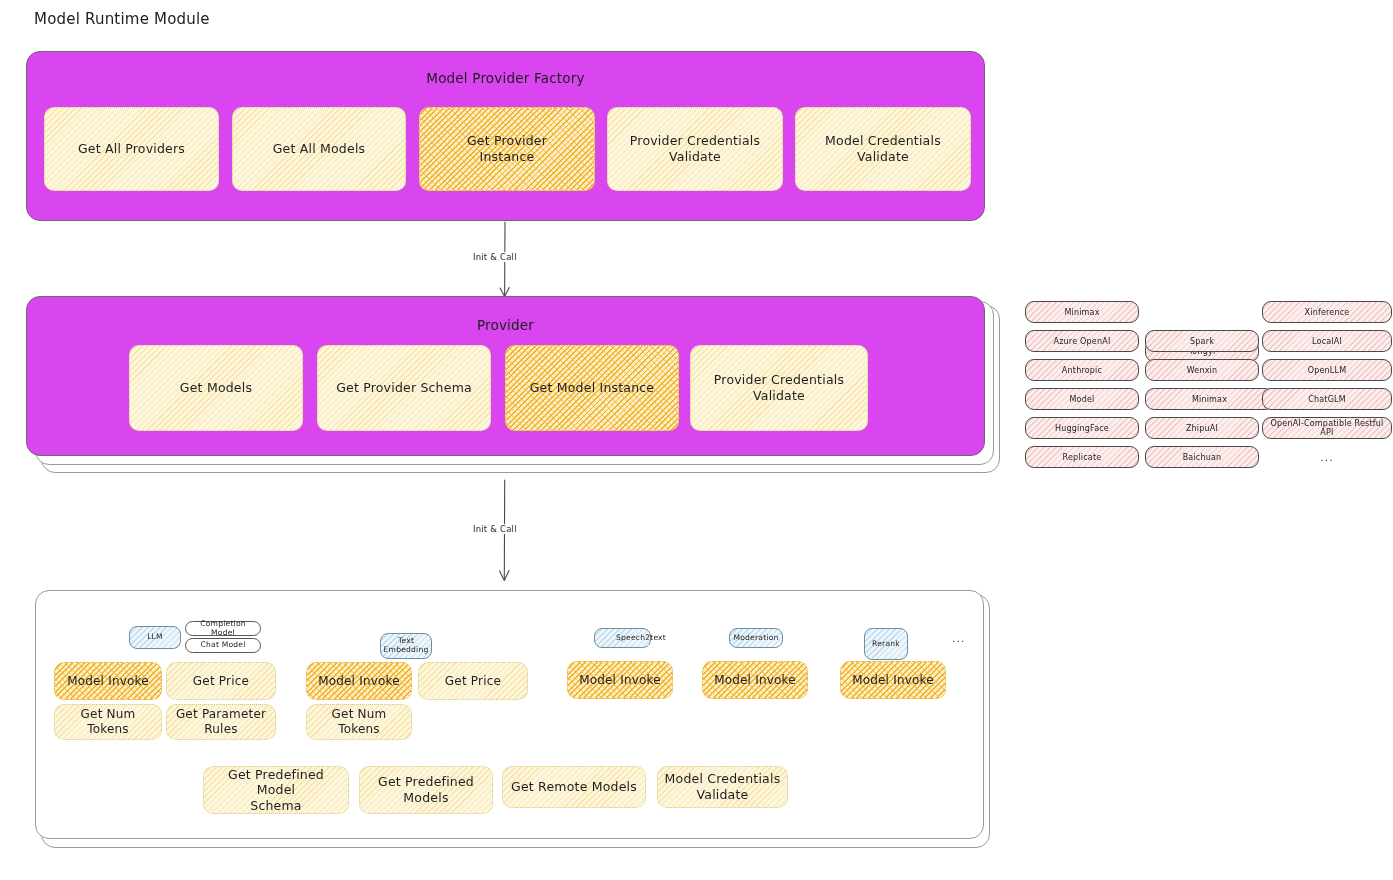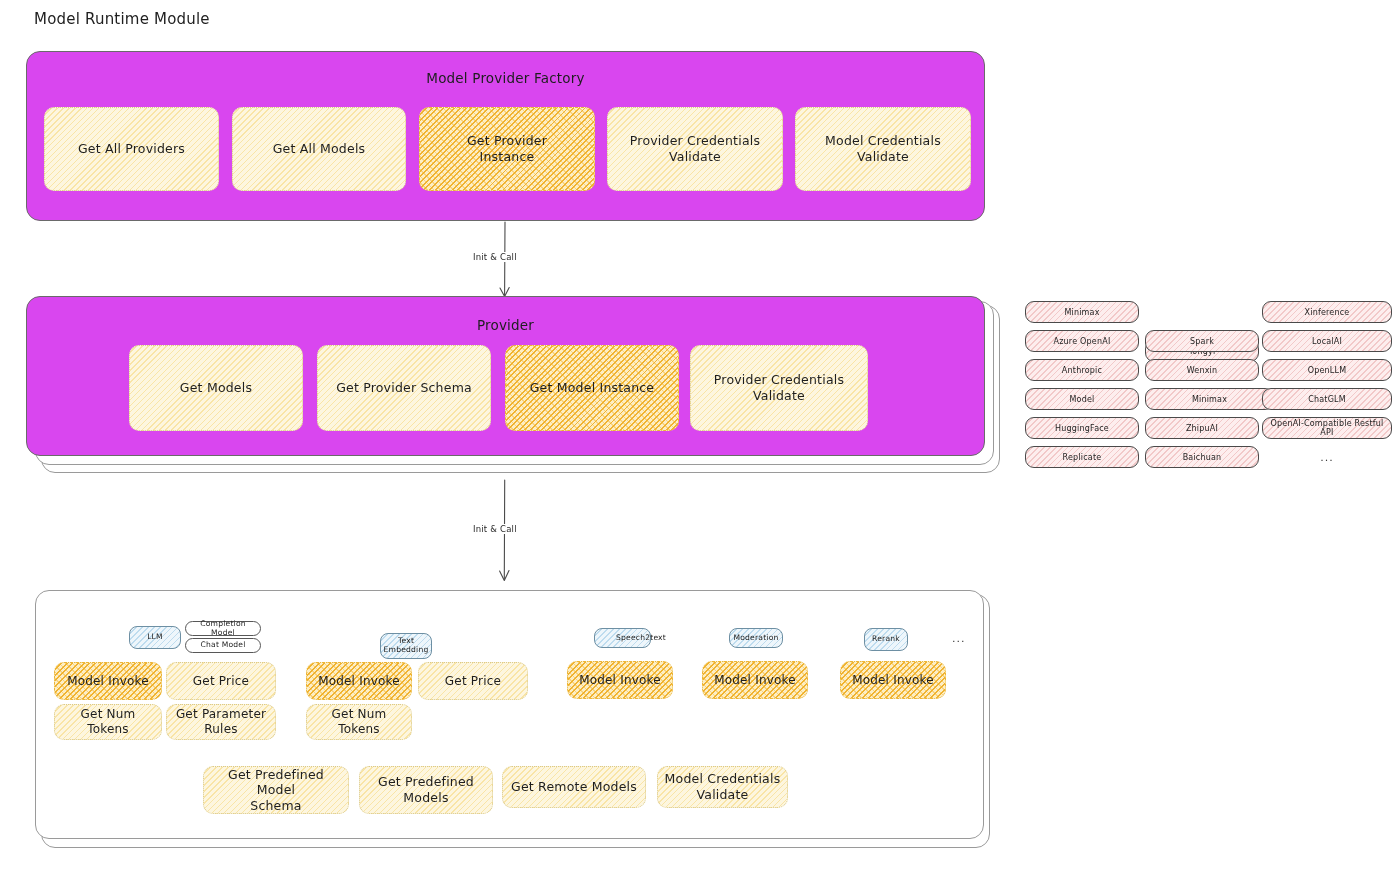--- a/index.html
+++ b/index.html
@@ -217,21 +217,21 @@
       <div class="chip sketch small" style="left:54px;top:704px;width:108px;height:36px;">Get Num Tokens</div>
       <div class="chip sketch small" style="left:166px;top:704px;width:110px;height:36px;">Get Parameter<br>Rules</div>
       <div class="badge sketch blue" style="left:380px;top:625px;width:52px;height:26px;margin-top:8px;">Text<br>Embedding</div>
       <div class="chip sketch small hl" style="left:306px;top:662px;width:106px;height:38px;">Model Invoke</div>
       <div class="chip sketch small" style="left:418px;top:662px;width:110px;height:38px;">Get Price</div>
       <div class="chip sketch small" style="left:306px;top:704px;width:106px;height:36px;">Get Num Tokens</div>
       <div class="badge sketch blue" style="left:594px;top:628px;width:57px;height:20px;padding-left:40px;">Speech2text</div>
       <div class="chip sketch small hl" style="left:567px;top:661px;width:106px;height:38px;">Model Invoke</div>
       <div class="badge sketch blue" style="left:729px;top:628px;width:54px;height:20px;">Moderation</div>
       <div class="chip sketch small hl" style="left:702px;top:661px;width:106px;height:38px;">Model Invoke</div>
-      <div class="badge sketch blue" style="left:864px;top:628px;width:44px;height:23px;">Rerank</div>
+      <div class="badge sketch blue" style="left:864px;top:628px;width:44px;height:32px;">Rerank</div>
       <div class="chip sketch small hl" style="left:840px;top:661px;width:106px;height:38px;">Model Invoke</div>
       <div class="badge-ellipsis sketch" style="left:952px;top:632px;">...</div>
     </div>
   <div id="model-common">
       <div class="chip sketch" style="left:203px;top:766px;width:146px;height:48px;">Get Predefined Model<br>Schema</div>
       <div class="chip sketch" style="left:359px;top:766px;width:134px;height:48px;">Get Predefined<br>Models</div>
       <div class="chip sketch" style="left:502px;top:766px;width:144px;height:42px;">Get Remote Models</div>
       <div class="chip sketch" style="left:657px;top:766px;width:131px;height:42px;">Model Credentials<br>Validate</div>
     </div>
 

